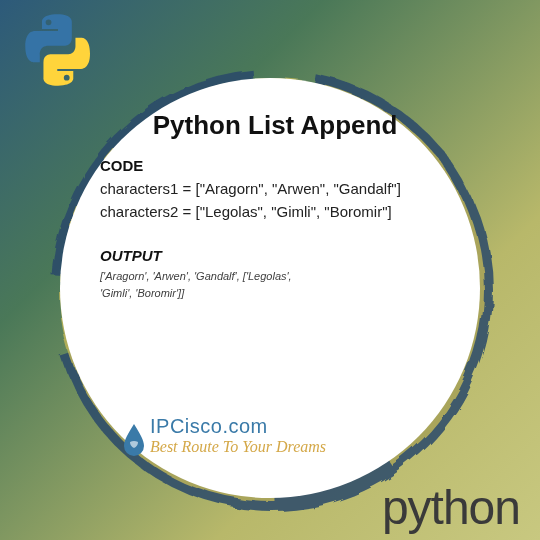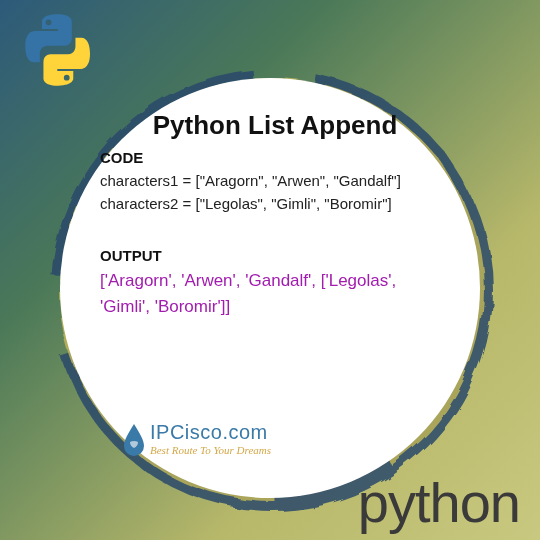--- a/index.html
+++ b/index.html
@@ -35,63 +35,63 @@
       inset: 10px;
       background: #fff;
       border-radius: 50%;
       padding: 28px 30px 30px 40px;
     }
     .title {
       text-align: center;
       font-size: 26px;
       font-weight: bold;
       color: #111;
-      margin-bottom: 8px;
+      margin-bottom: 16px;
       margin-top: 4px;
     }
     .section-label {
       font-size: 15px;
       font-weight: bold;
       color: #111;
       margin-bottom: 4px;
     }
     .code-line {
       font-size: 15px;
       color: #222;
       line-height: 1.5;
       font-family: Arial, sans-serif;
     }
-    .output-section { margin-top: 32px; }
+    .output-section { margin-top: 24px; font-style: italic; }
     .output-line {
-      font-size: 17px;
-      color: #a21caf;
+      font-size: 11px;
+      color: #404040;
       line-height: 1.5;
     }
     .brand {
       position: absolute;
       bottom: 42px;
       left: 62px;
       display: flex;
       align-items: flex-end;
       gap: 4px;
     }
     .drop-icon { width: 24px; height: 34px; margin-top: 2px; }
     .brand-text { display: flex; flex-direction: column; }
     .brand-name { font-size: 20px; color: #3a7aa8; font-weight: 500; letter-spacing: 0.5px; }
     .brand-tag {
-      font-size: 11px;
+      font-size: 16px;
       color: #d4a848;
       font-style: italic;
       font-family: cursive;
     }
     .py-wordmark {
       position: absolute;
       bottom: 5px;
       right: 20px;
-      font-size: 56px;
+      font-size: 48px;
       color: #3a3a3a;
       font-family: Arial, sans-serif;
       letter-spacing: -1px;
     }
   </style>
 </head>
 <body>
 
 <div class="python-logo">
   <svg viewBox="0 0 110 110">

